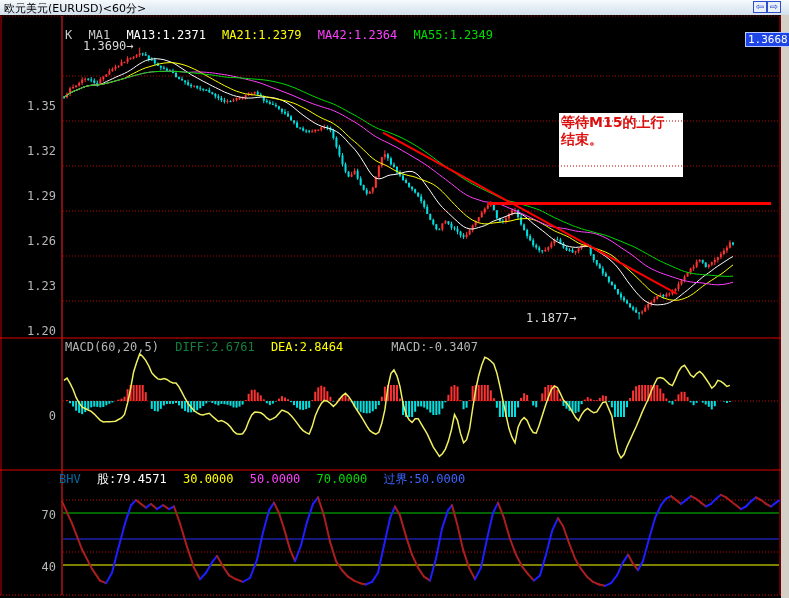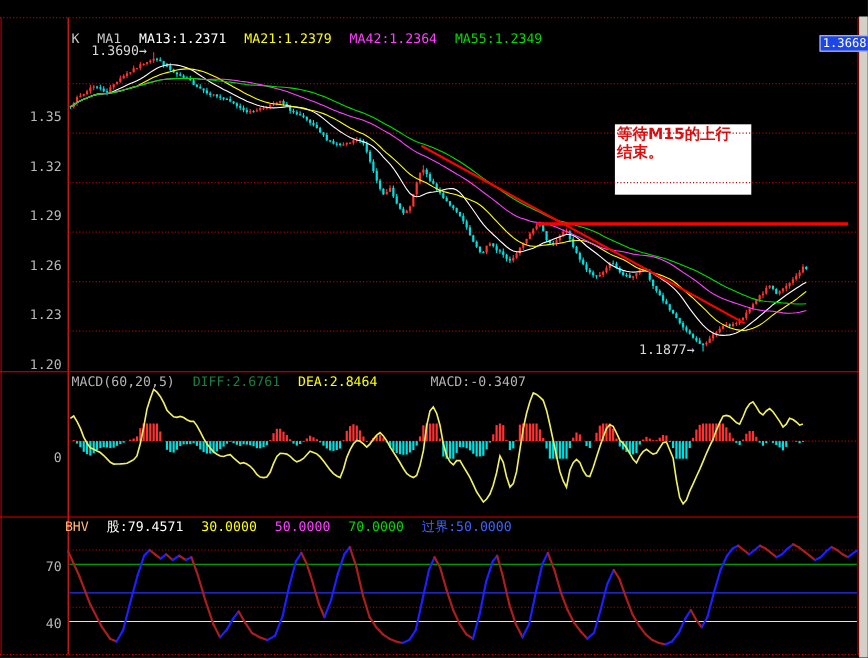--- a/index.html
+++ b/index.html
@@ -24,20 +24,29 @@
   .notebox div{font-family:"DejaVu Sans",sans-serif;font-weight:bold;font-size:14px;
                line-height:17px;color:#dd1111;}
   .badge{position:absolute;left:745px;top:32px;z-index:3;background:#1e46e6;color:#fff;
          border:1px solid #b8c8ff;font-size:11px;padding:0 2px;line-height:13px;}
 </style>
 </head>
 <body>
 
 <div class="window">
 
+  <div class="titlebar">
+    <span class="ttl">欧元美元(EURUSD)&lt;60分&gt;</span>
+    <button class="navbtn" style="left:753px">
+      <span>⇦</span>
+    </button>
+    <button class="navbtn" style="left:767px">
+      <span>⇨</span>
+    </button>
+  </div>
 
   <div class="chartroot"></div>
 
   <div class="notebox">
     <div>等待M15的上行</div>
     <div>结束。</div>
   </div>
 
   <svg class="plot" id="plot" viewBox="0 15 781 583" preserveAspectRatio="none">
       <defs>
@@ -875,34 +884,34 @@
   <div class="hdr" style="left:65px;top:28px">
     <span style="color: rgb(200, 200, 200);">K</span>
     <span style="color: rgb(200, 200, 200);">MA1</span>
     <span style="color: rgb(255, 255, 255);">MA13:1.2371</span>
     <span style="color: rgb(255, 255, 0);">MA21:1.2379</span>
     <span style="color: rgb(255, 64, 255);">MA42:1.2364</span>
     <span style="color: rgb(0, 220, 0);">MA55:1.2349</span>
   </div>
 
   <div class="anno" style="left:83px;top:39px">1.3690→</div>
-  <div class="anno" style="left:581px;top:311px">1.1877→</div>
+  <div class="anno" style="left:526px;top:311px">1.1877→</div>
 
   <div class="badge">1.3668</div>
 
   <div class="hdr" style="left:65px;top:340px">
     <span style="color: rgb(180, 180, 180);">MACD(60,20,5)</span>
     <span style="color: #15803d;">DIFF:2.6761</span>
     <span style="color: rgb(255, 255, 0);">DEA:2.8464</span>
     <span style="color: rgb(180, 180, 180); padding-left: 32px;">MACD:-0.3407</span>
   </div>
   <div class="ylabel" style="left:0;top:394px">0</div>
 
   <div class="hdr" style="left:59px;top:471px">
-    <span style="color: #fdba74;">BHV</span>
+    <span style="color: #0369a1;">BHV</span>
     <span style="color: rgb(255, 255, 255);">股:79.4571</span>
     <span style="color: rgb(255, 255, 0);">30.0000</span>
     <span style="color: rgb(255, 64, 255); text-align: center;">50.0000</span>
     <span style="color: rgb(0, 220, 0);">70.0000</span>
     <span style="color: rgb(60, 100, 255);">过界:50.0000</span>
   </div>
   <div class="ylabel" style="left:0;top:493px">70</div>
   <div class="ylabel" style="left:0;top:545px">40</div>
 
   <div class="rightstrip"></div>

